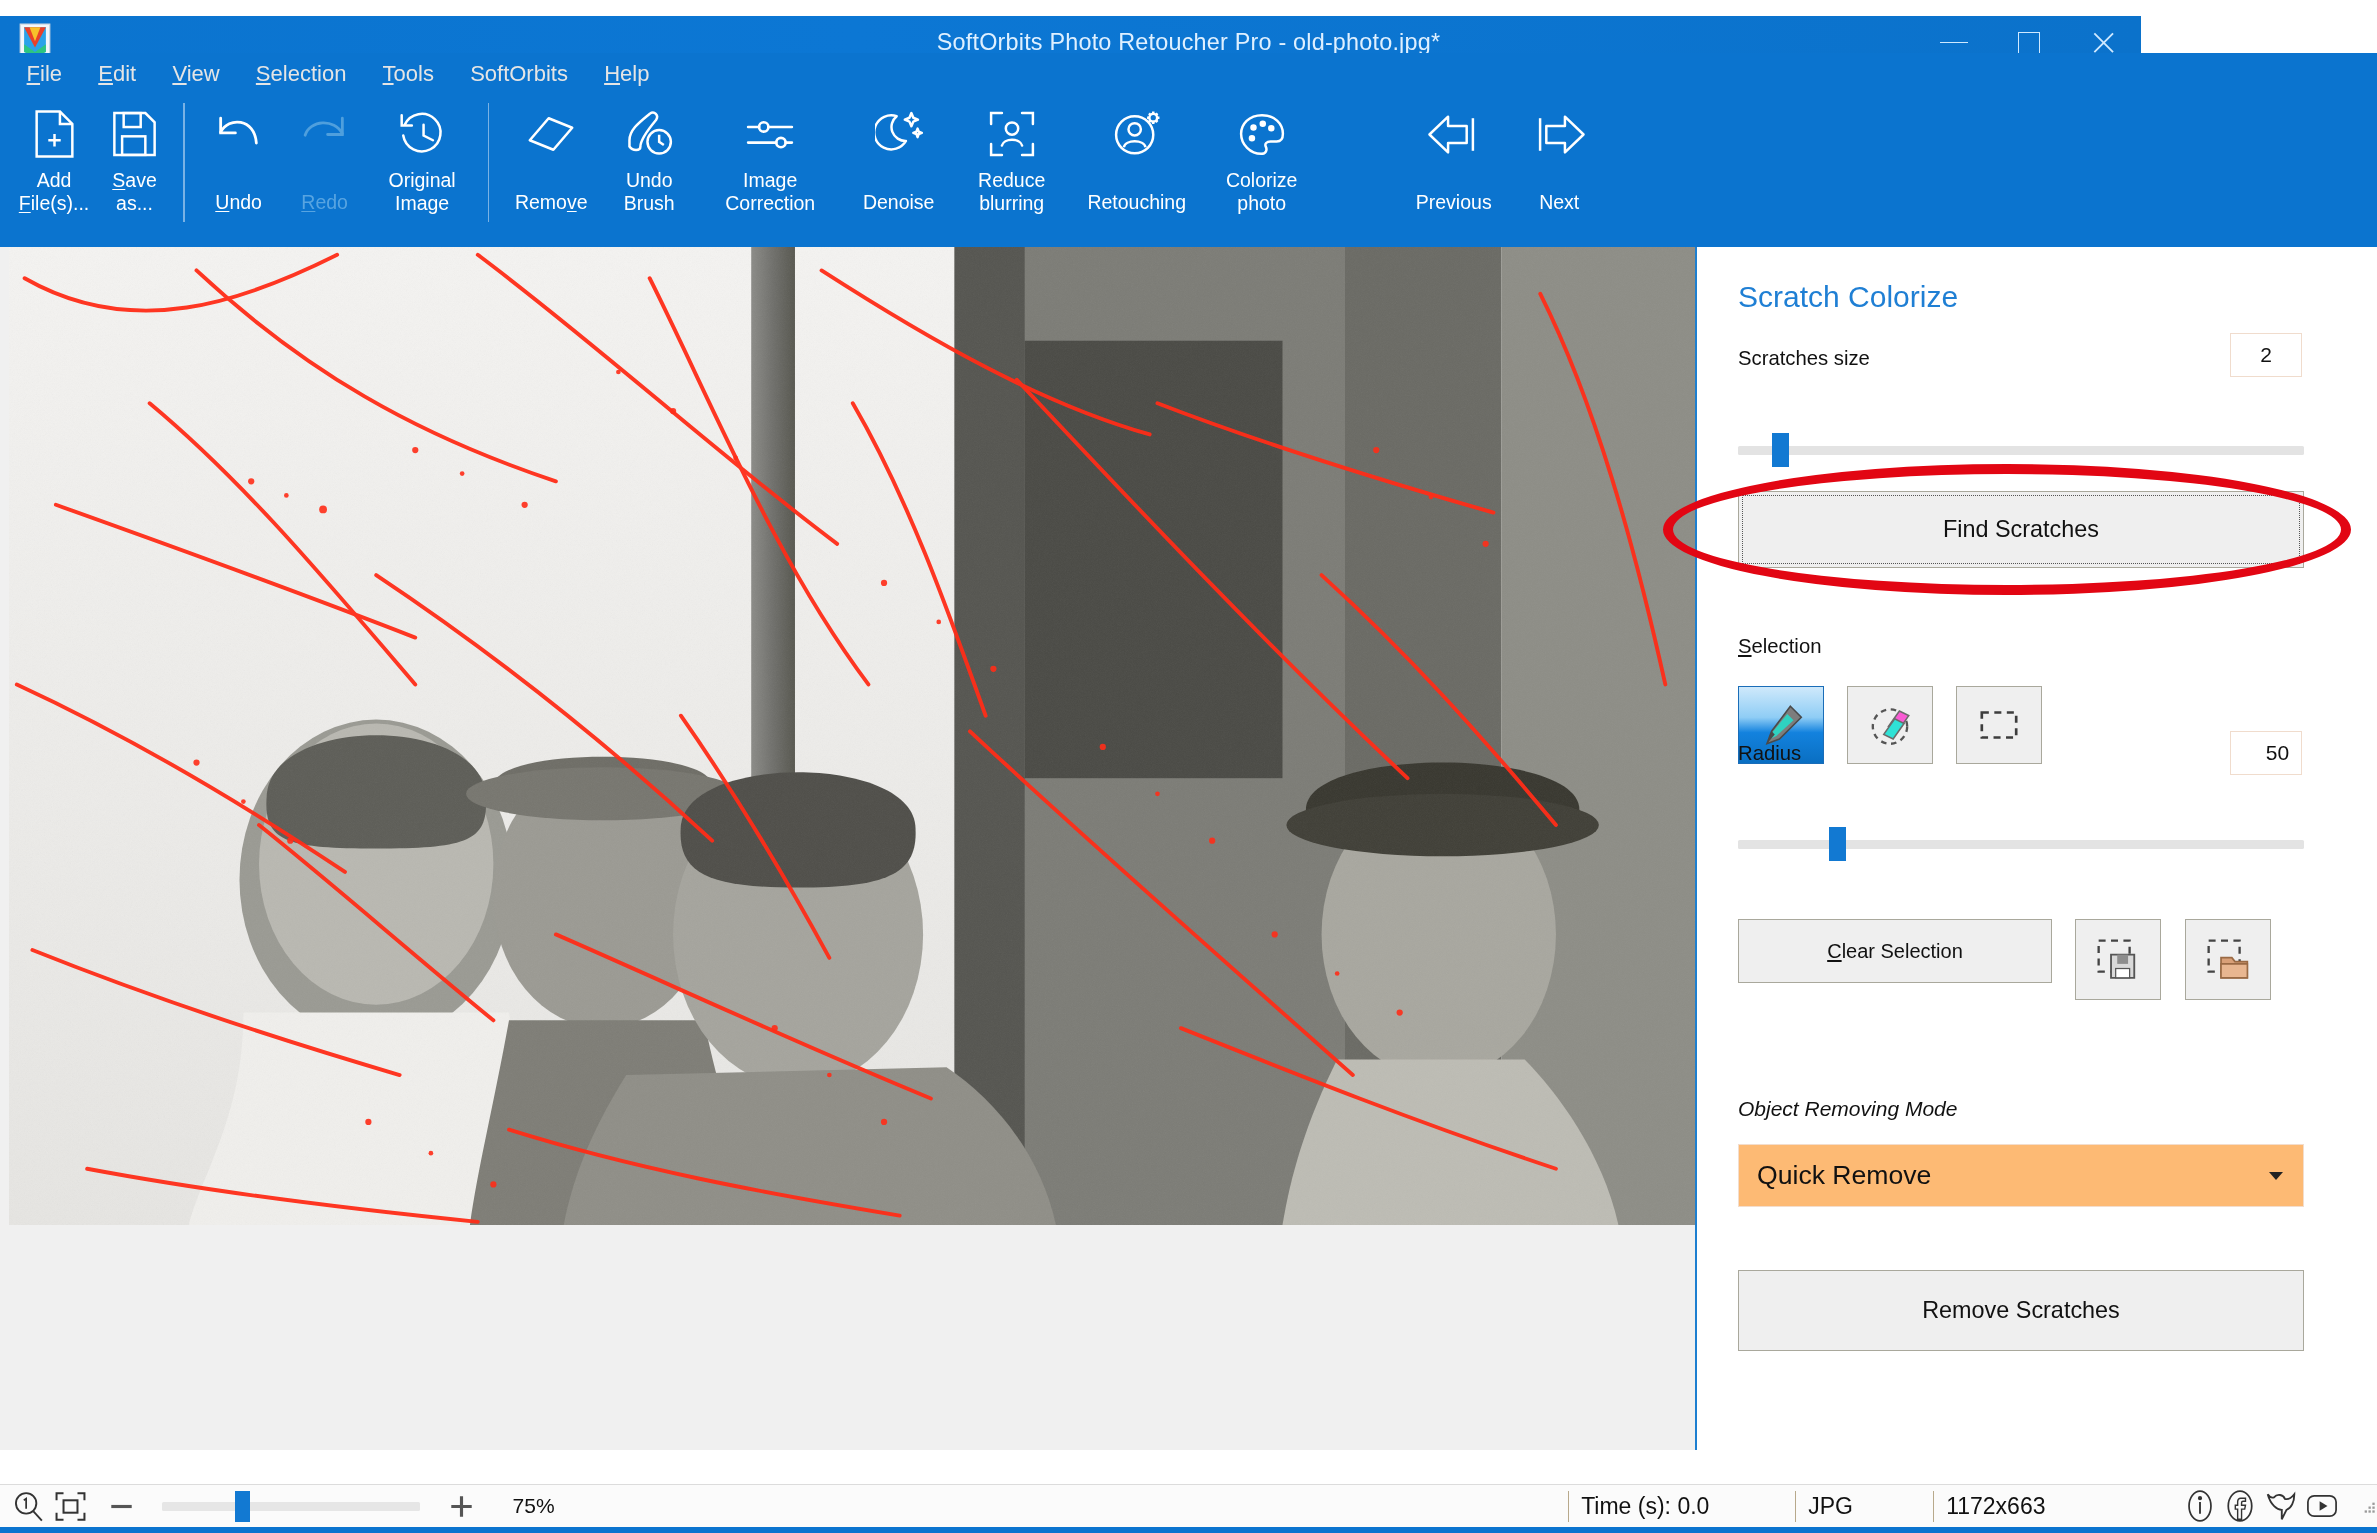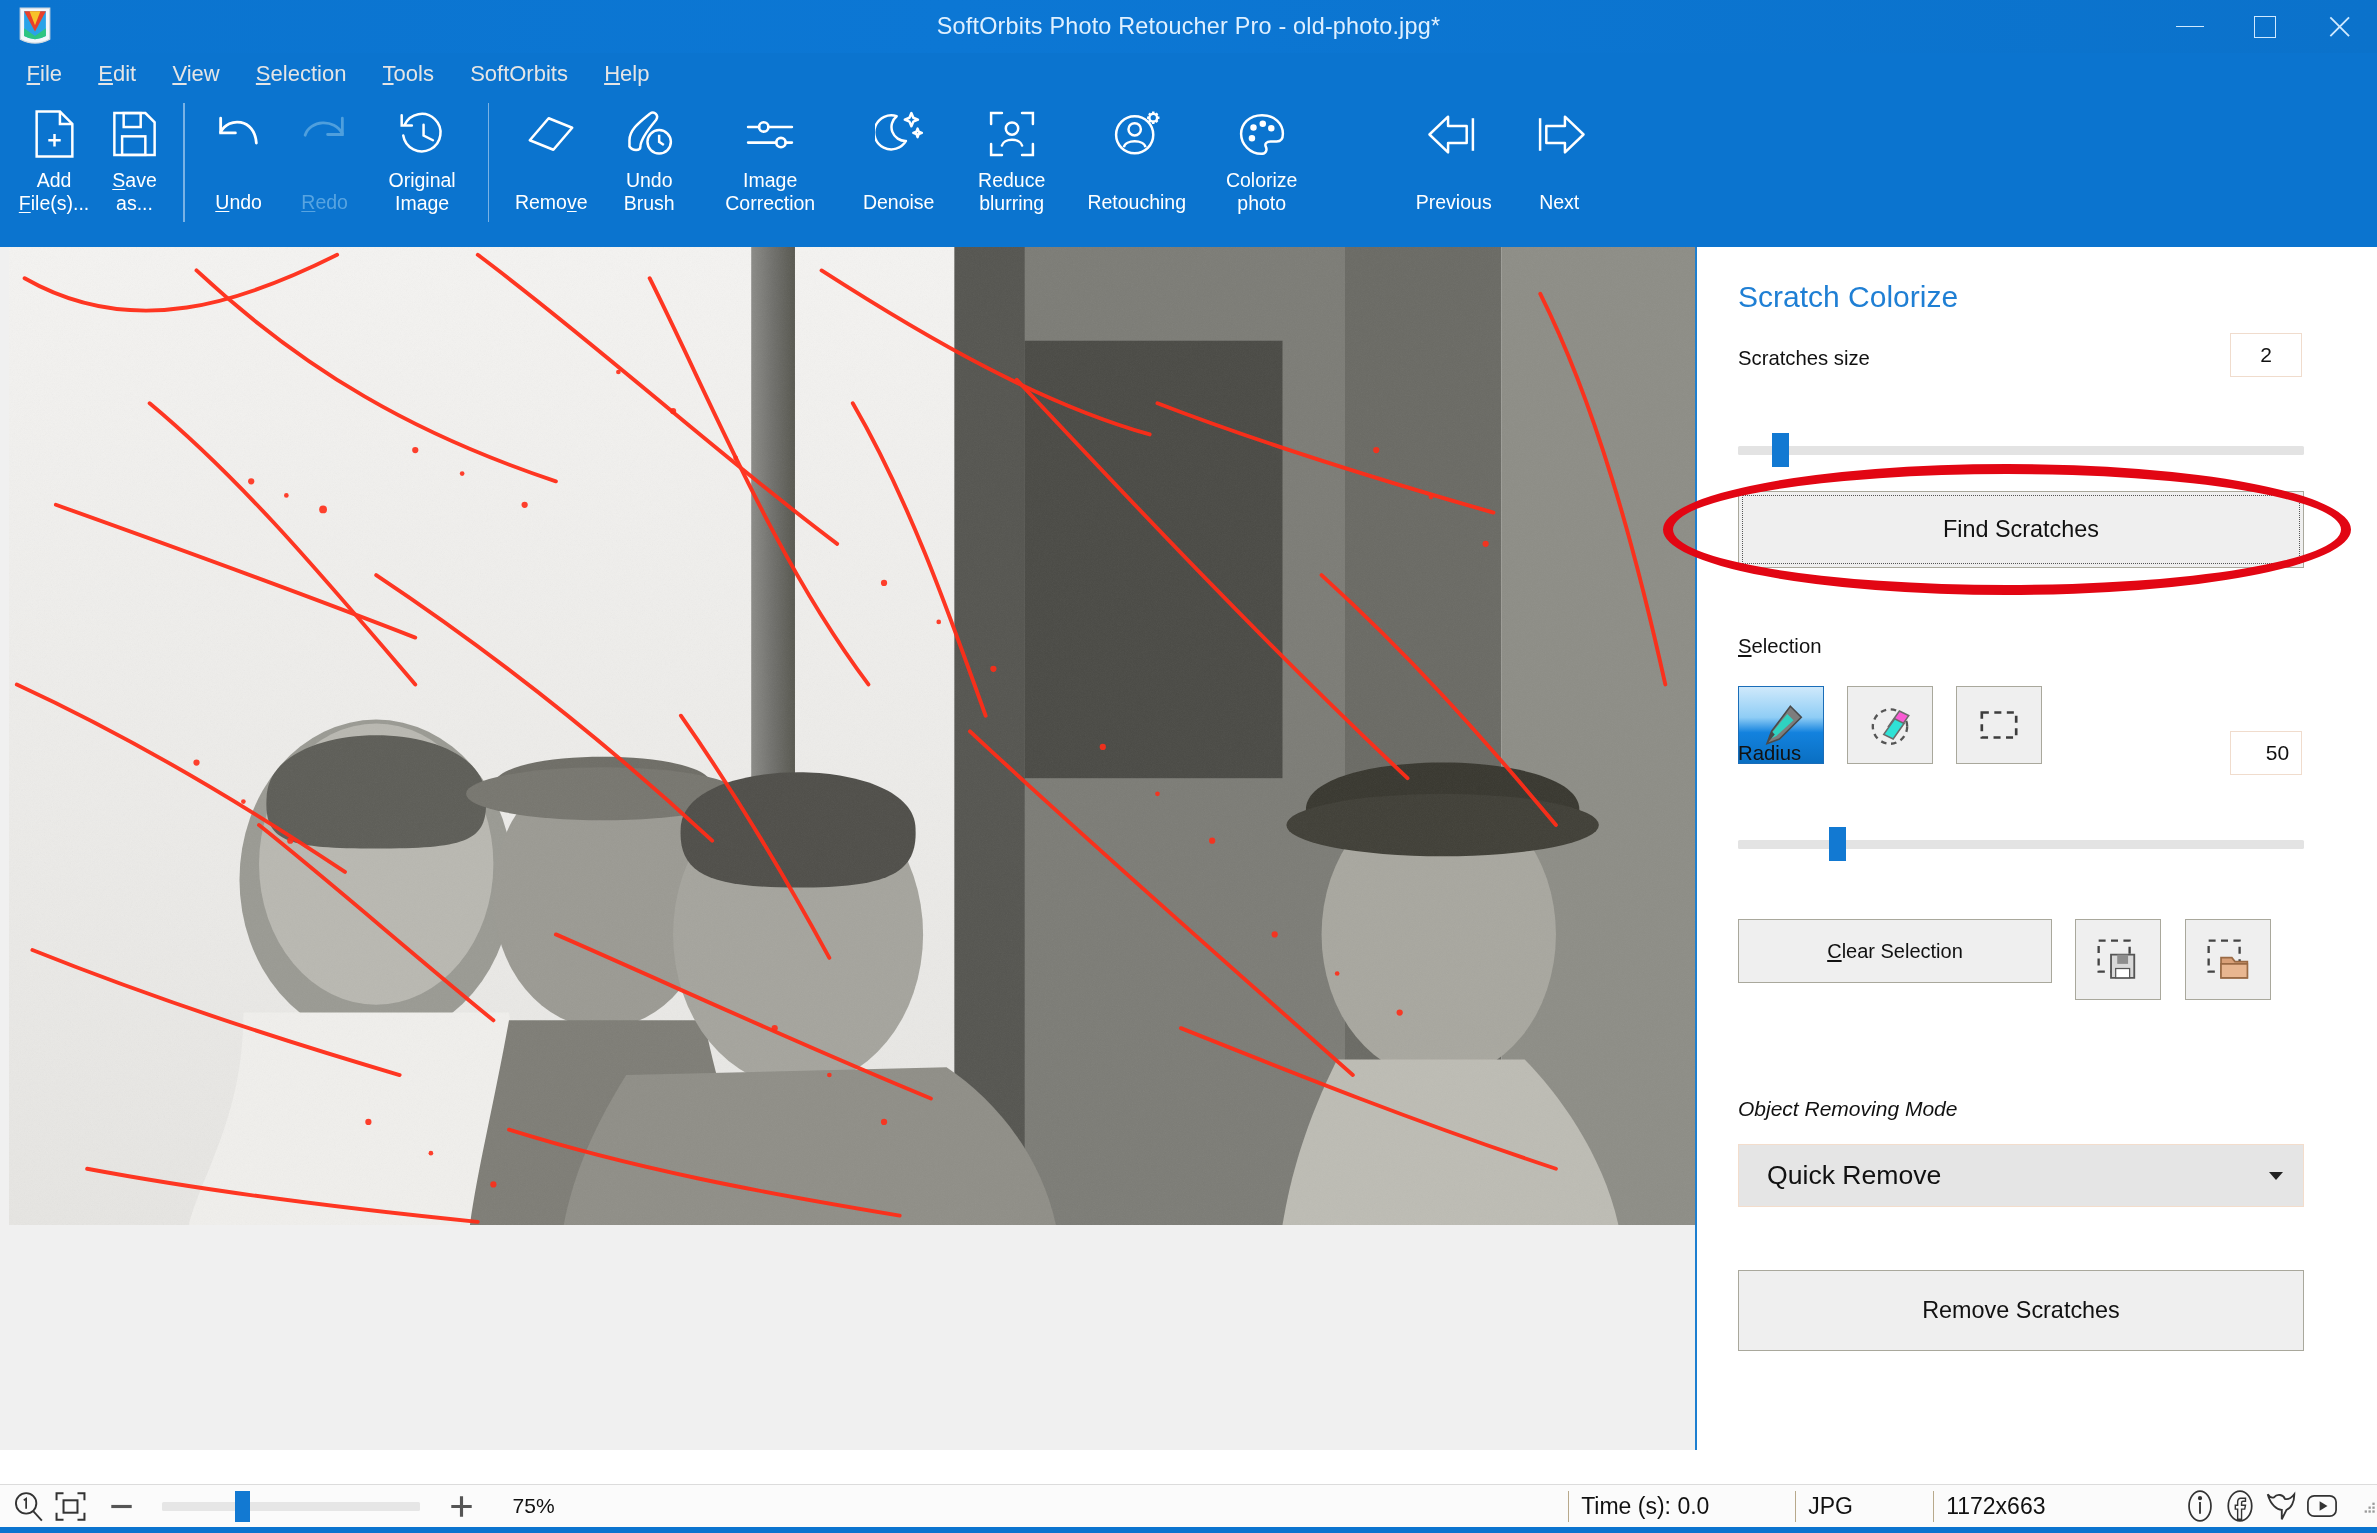--- a/index.html
+++ b/index.html
@@ -5,21 +5,21 @@
   * { box-sizing: border-box; margin: 0; padding: 0; }
   html, body {
     width: 2377px; height: 1534px;
     font-family: "Liberation Sans", sans-serif;
     overflow: hidden; background: #ffffff;
   }
   #app { position: relative; width: 2377px; height: 1534px; }
 
   
   .titlebar {
-    position: absolute; left: 0; top: 0; width: 2377px; height: 53px;
+    position: absolute; left: 0; top: 16px; width: 2141px; height: 53px;
     background: linear-gradient(90deg,#0b74cf 0%,#0c77d4 40%,#0b72cb 100%);
   }
   .app-icon {
     position: absolute; left: 14px; top: 4.7px; width: 42px; height: 42px;
   }
   .title-text {
     position: absolute; left: 0; top: 0; width: 2377px; height: 53px;
     line-height: 53px; text-align: center;
     color: #dff0ff; font-size: 23.4px; letter-spacing: 0.2px;
   }
@@ -108,22 +108,22 @@
   }
   .icon-btn {
     position: absolute; background: #efefef; border: 0.8px solid #a9a89c;
     display: flex; align-items: center; justify-content: center;
   }
   .icon-btn.active {
     background: linear-gradient(180deg,#cfe9fb 0%,#8fcdf5 40%,#1382de 60%,#0a6fc2 100%);
     border: 0.8px solid #1a6db8;
   }
   .combo {
-    position: absolute; border: 0.8px solid #f3ddcc; background: #e5e5e5;
-    display: flex; align-items: center; padding-left: 28px; font-size: 26.6px; color: #111;
+    position: absolute; border: 0.8px solid #f3ddcc; background: #fdba74;
+    display: flex; align-items: center; padding-left: 18px; font-size: 26.6px; color: #111;
   }
   .combo .caret {
     position: absolute; right: 20.3px; top: 50%; transform: translateY(-50%);
     width: 0; height: 0; border-left: 7px solid transparent;
     border-right: 7px solid transparent; border-top: 8.6px solid #222;
   }
   .red-ellipse {
     position: absolute; border: 10.2px solid #e20613; border-radius: 50%;
     pointer-events: none;
   }

